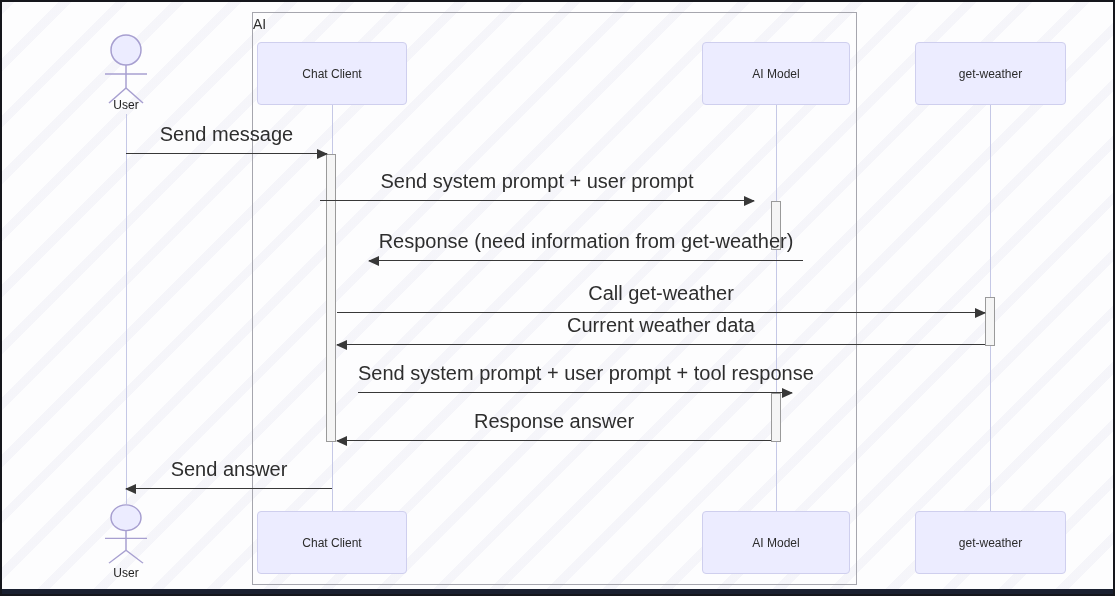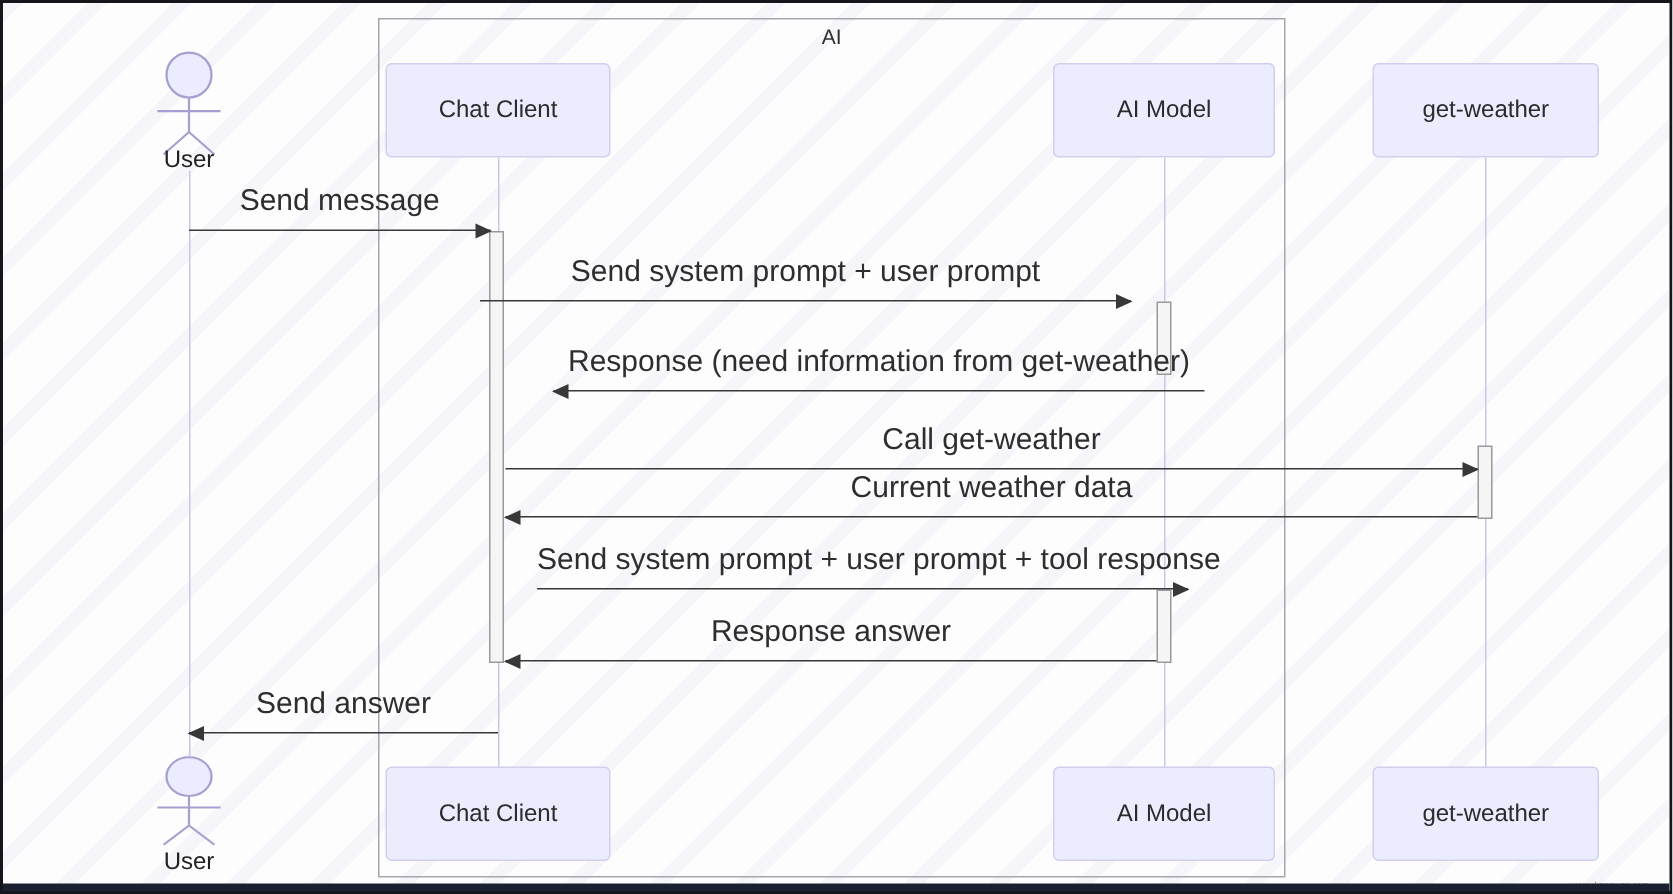--- a/index.html
+++ b/index.html
@@ -11,38 +11,38 @@
   .canvas::before {
     content:""; position:absolute; inset:0; pointer-events:none;
     background:repeating-linear-gradient(135deg,
       rgba(205,205,228,0.16) 0 9px, transparent 9px 40px);
   }
   .frame {
     position:absolute; left:250px; top:10px; width:605px; height:573px;
     border:1.5px solid #a6a6ae; box-sizing:border-box;
   }
   .frame-label {
-    position:absolute; top:3px; left:0; right:0; text-align:center;
+    position:absolute; top:3px; left:0; right:0; 
     font-size:14px; color:#2e2e2e;
   }
   .lifeline { position:absolute; width:1px; background:#c5c8e6; }
   .pbox {
     position:absolute; height:63px; box-sizing:border-box;
     background:#ECECFF; border:1px solid #cfcfee; border-radius:4px;
     display:flex; align-items:center; justify-content:center;
-    font-size:16px; color:#2b2b2b;
+    font-size:12px; color:#2b2b2b;
   }
   .activation {
     position:absolute; width:10px; box-sizing:border-box;
     background:#f5f5f5; border:1px solid #9a9a9a;
   }
   .actor-svg { position:absolute; }
   .actor-label {
     position:absolute; width:60px; text-align:center;
-    font-size:16px; color:#222;
+    font-size:12px; color:#222;
   }
   .msg { position:absolute; height:27px; }
   .msg-label {
     position:absolute; left:0; right:0; bottom:8px; text-align:center;
     font-size:20px; color:#2e2e2e; white-space:nowrap;
   }
   .msg-line {
     position:absolute; left:0; right:0; bottom:0; height:0;
     border-top:1.8px solid #383838;
   }

